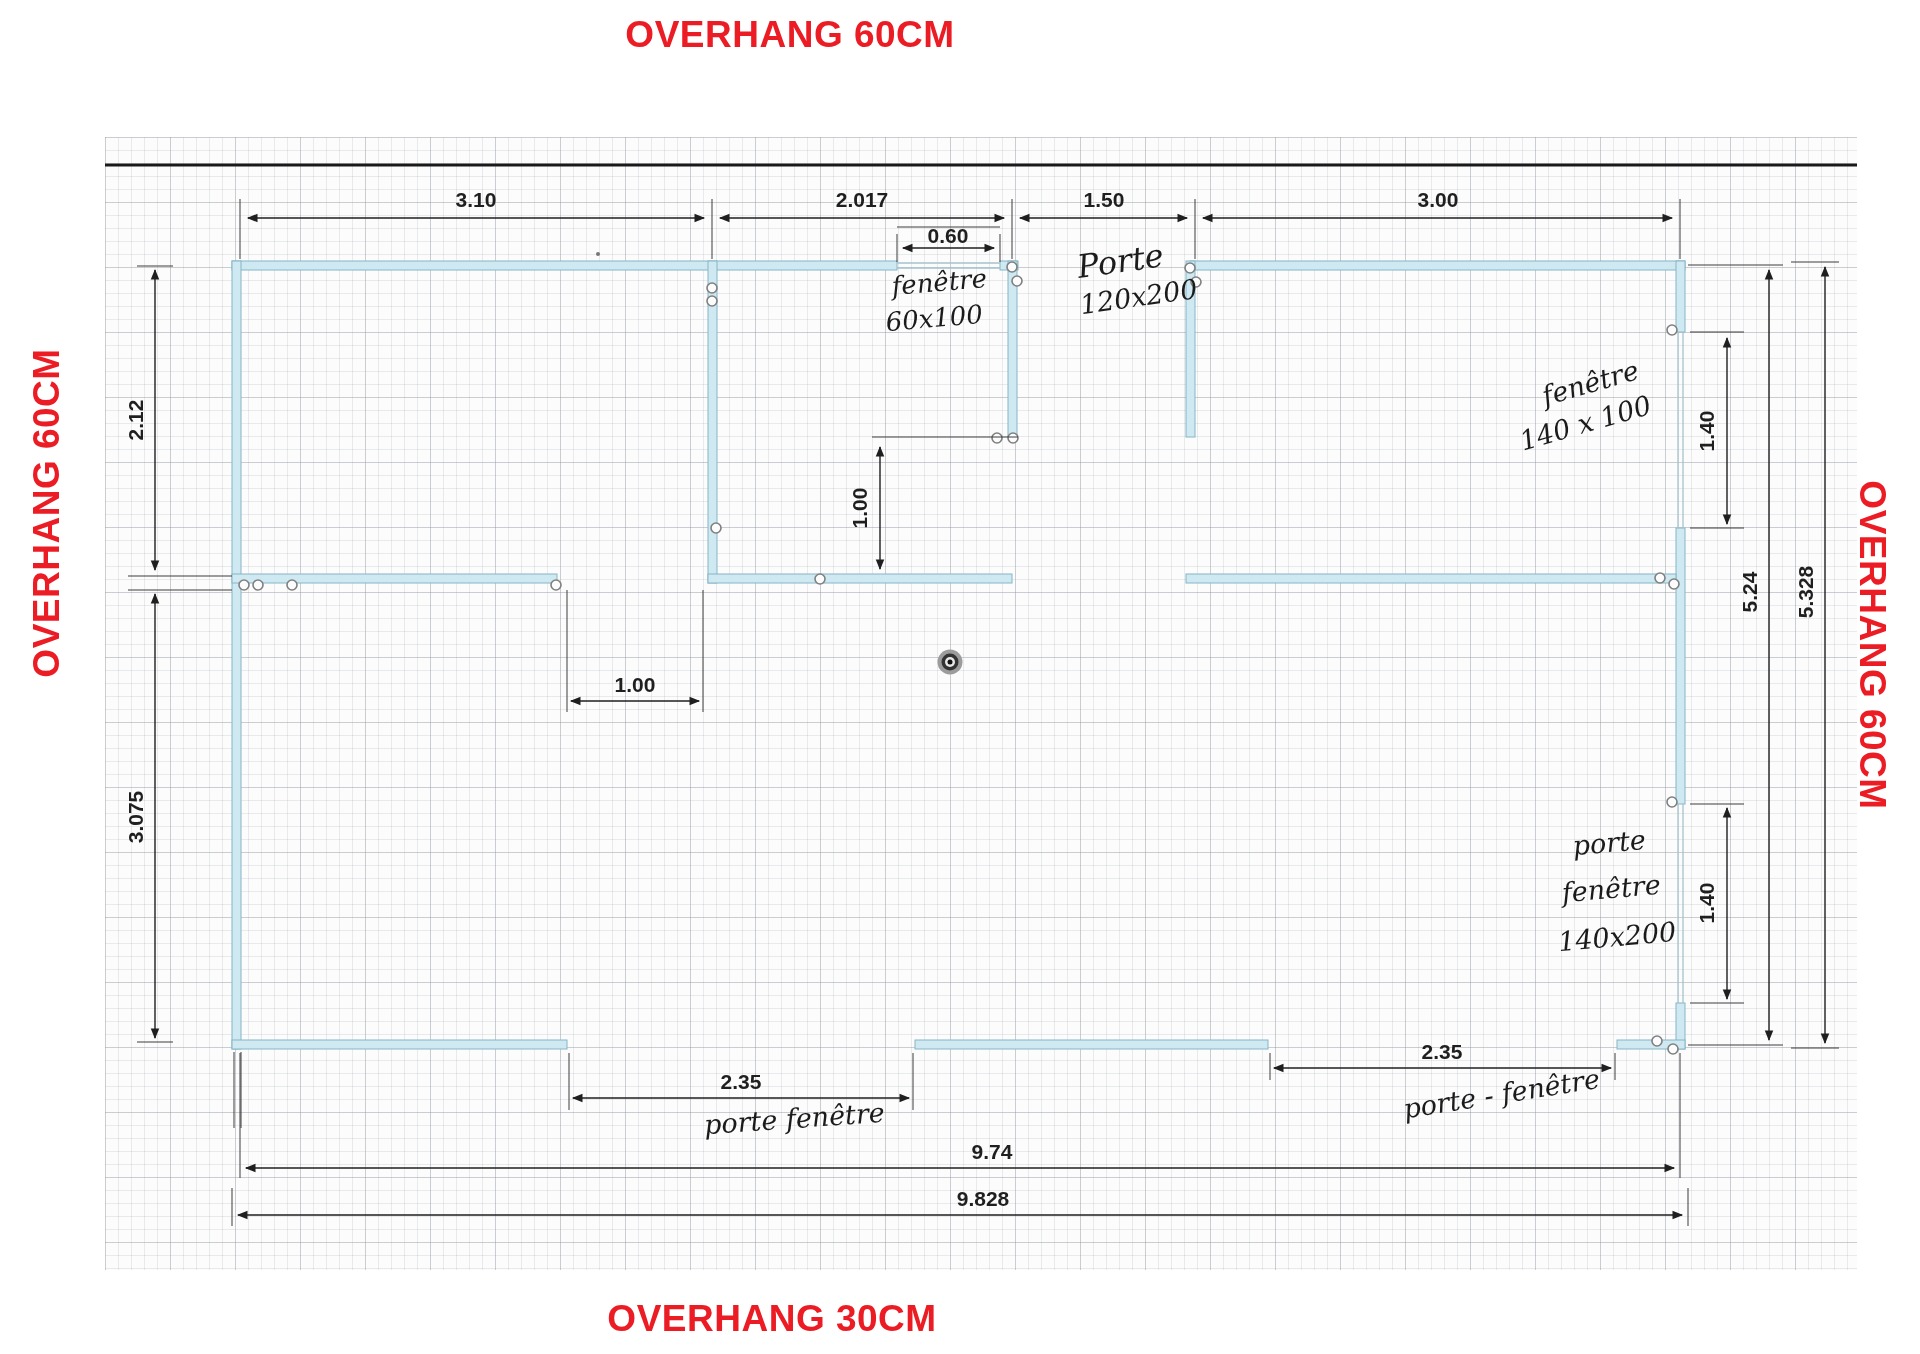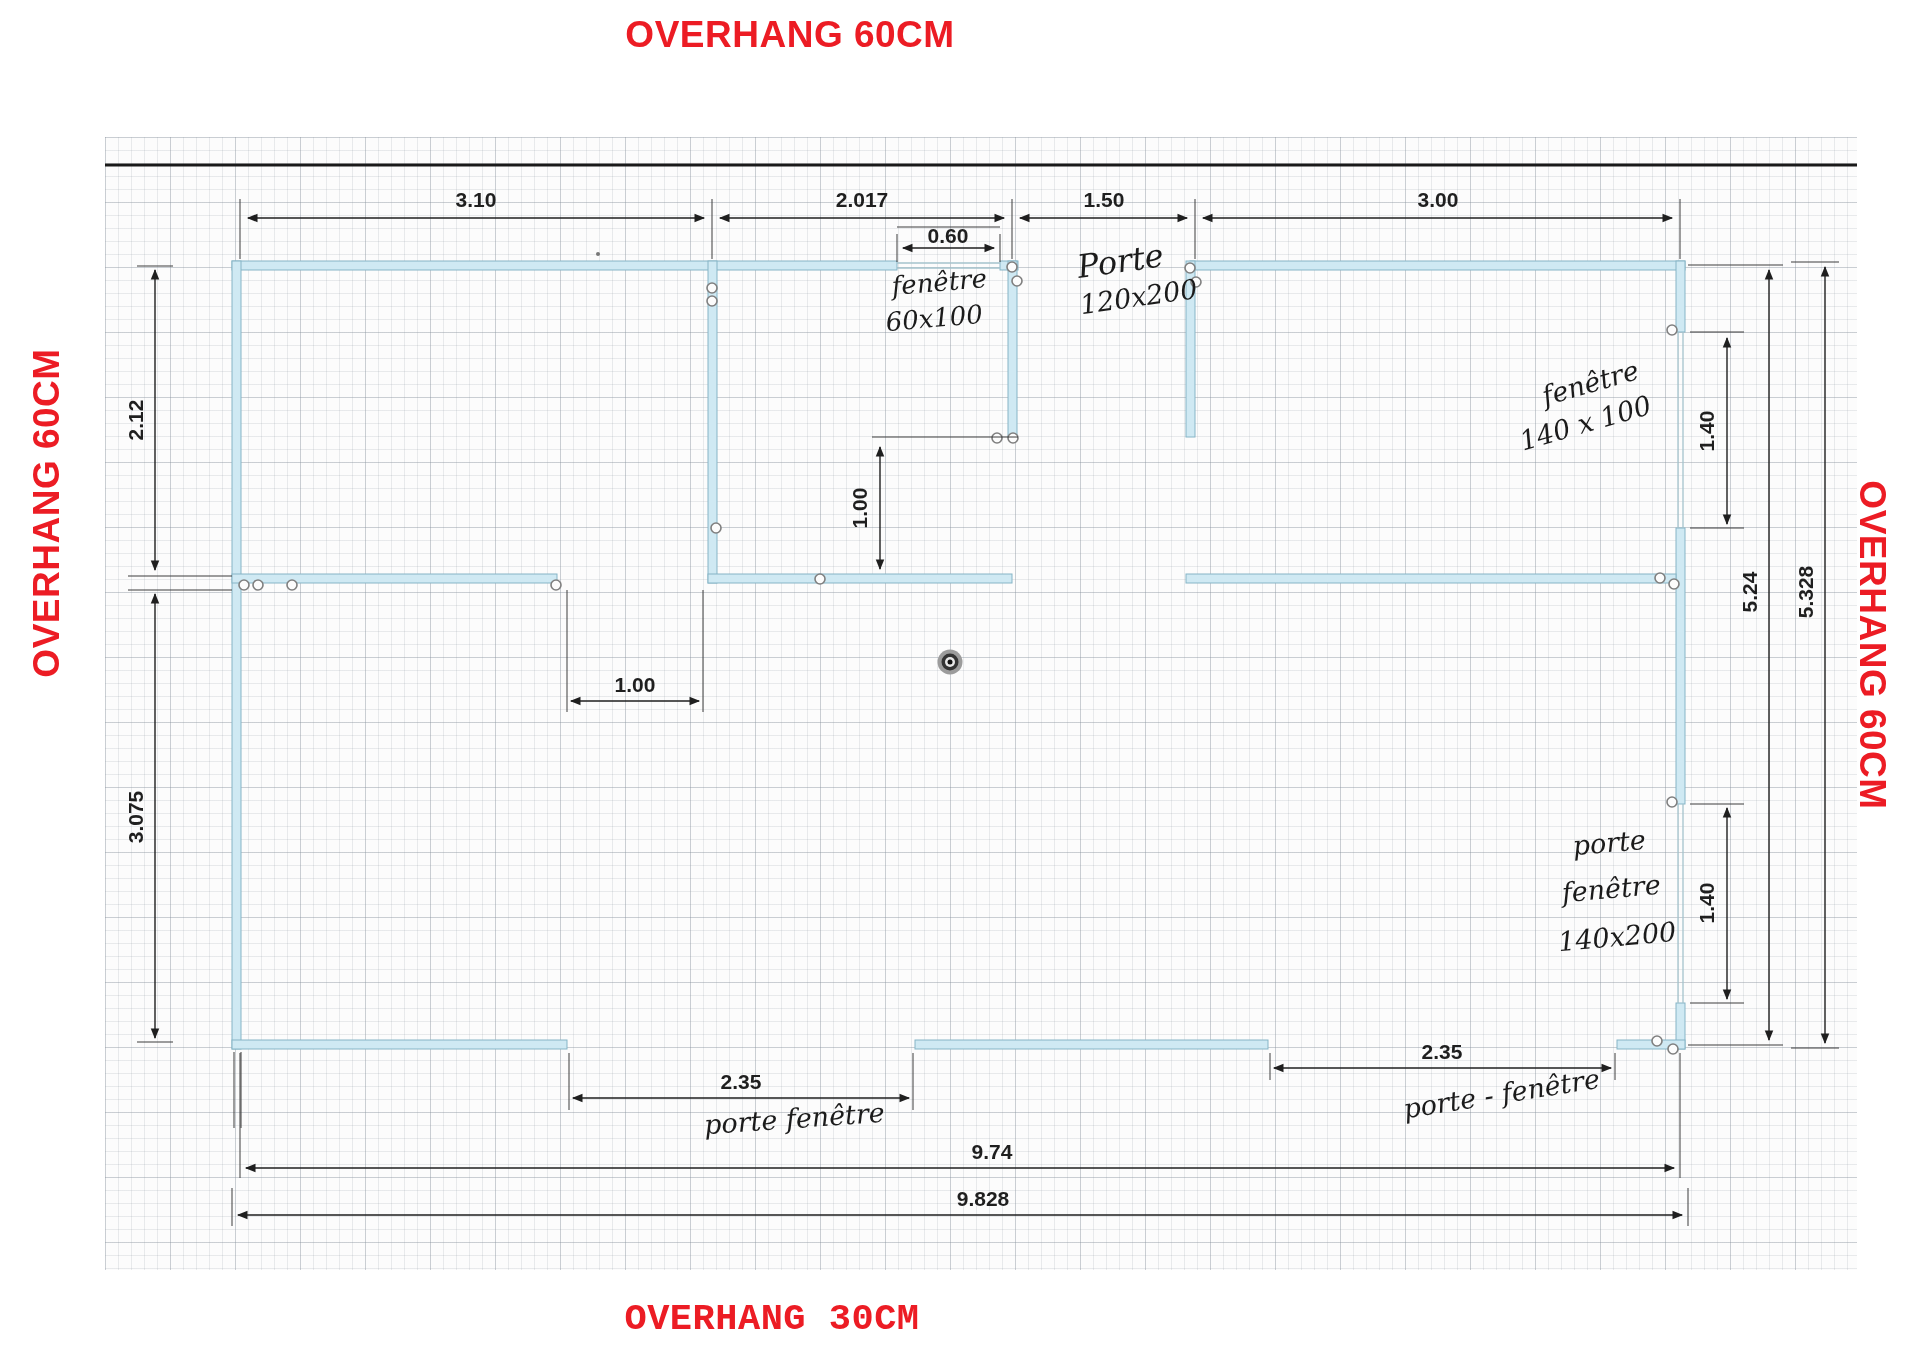--- a/index.html
+++ b/index.html
@@ -20,21 +20,21 @@
   }
   .plan-svg { position:absolute; left:0; top:0; }
 
   
   .overhang {
     position:absolute; white-space:nowrap;
     font-size:37px; font-weight:600; letter-spacing:0.5px;
     color: var(--overhang-red, #ec1c24);
   }
   .overhang.top    { left:790px;  top:14px;  transform:translateX(-50%); }
-  .overhang.bottom { left:772px;  top:1298px; transform:translateX(-50%);font-family:Liberation Mono, monospace; }
+  .overhang.bottom { left:772px;  top:1298px; transform:translateX(-50%); }
   .overhang.left   { left:47px;   top:513px; transform:translate(-50%,-50%) rotate(-90deg); }
   .overhang.right  { left:1872px; top:645px; transform:translate(-50%,-50%) rotate(90deg); }
 
   
   .wall    { fill: var(--wall-fill, #cfe9f3); stroke: var(--wall-stroke, #85b4c6); stroke-width:1; }
   .winline { stroke:#a5c3cd; stroke-width:1.3; }
   .node    { fill:#fcfcfc; stroke:#7f7f7f; stroke-width:1.6; }
   .dl      { stroke: var(--dim-color, #1f1f1f); stroke-width:1.4; fill:none; }
   .ext     { stroke:#3c3c3c; stroke-width:1; fill:none; }
   .frame   { stroke:#1a1a1a; stroke-width:3; }

